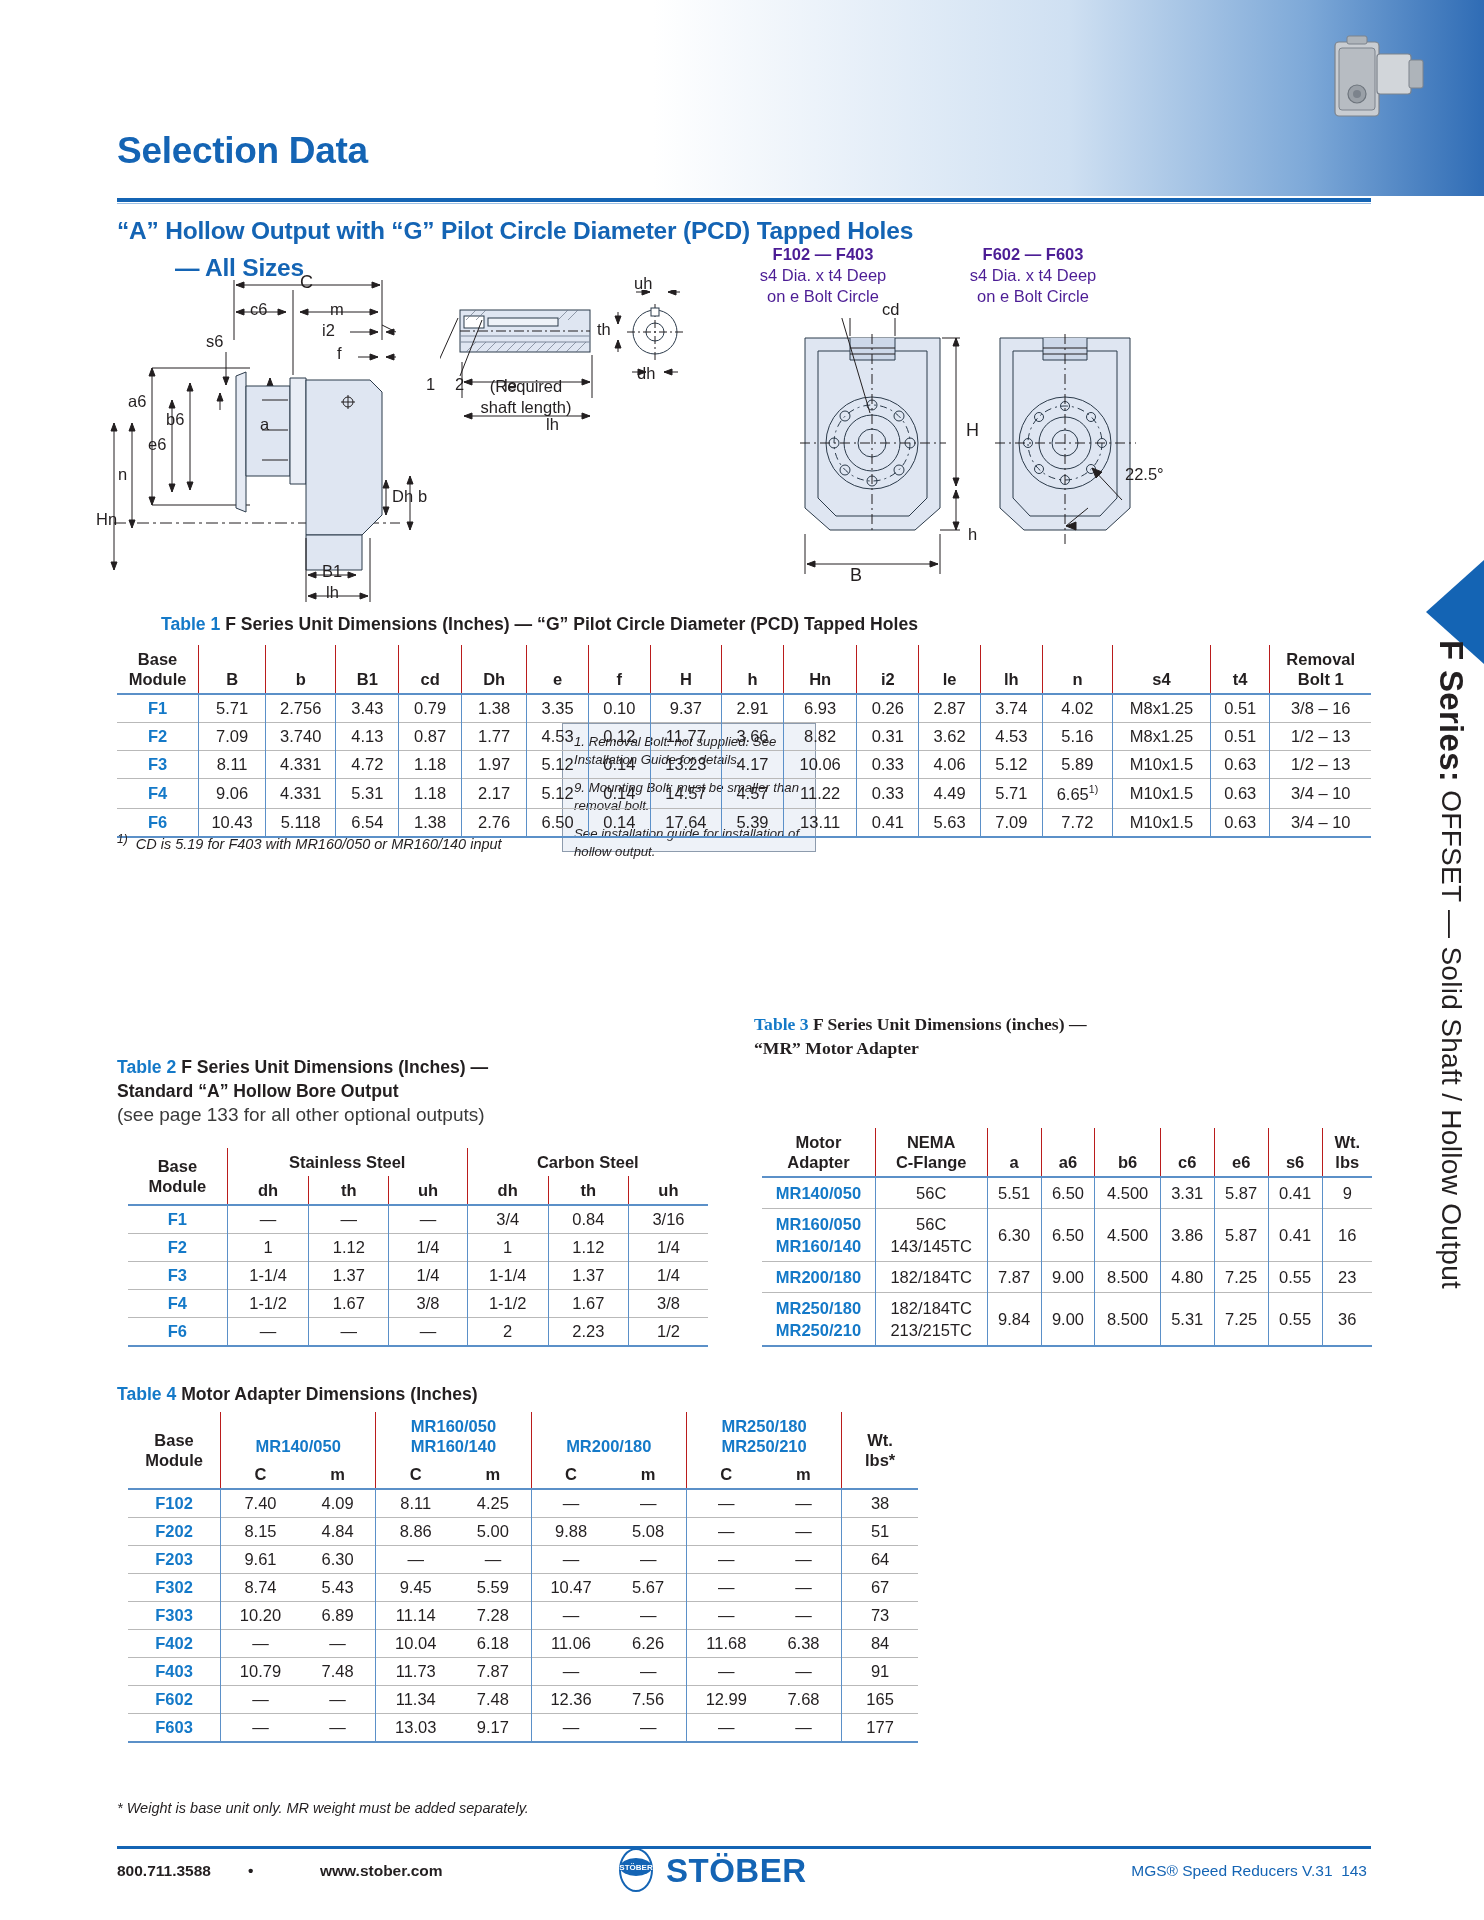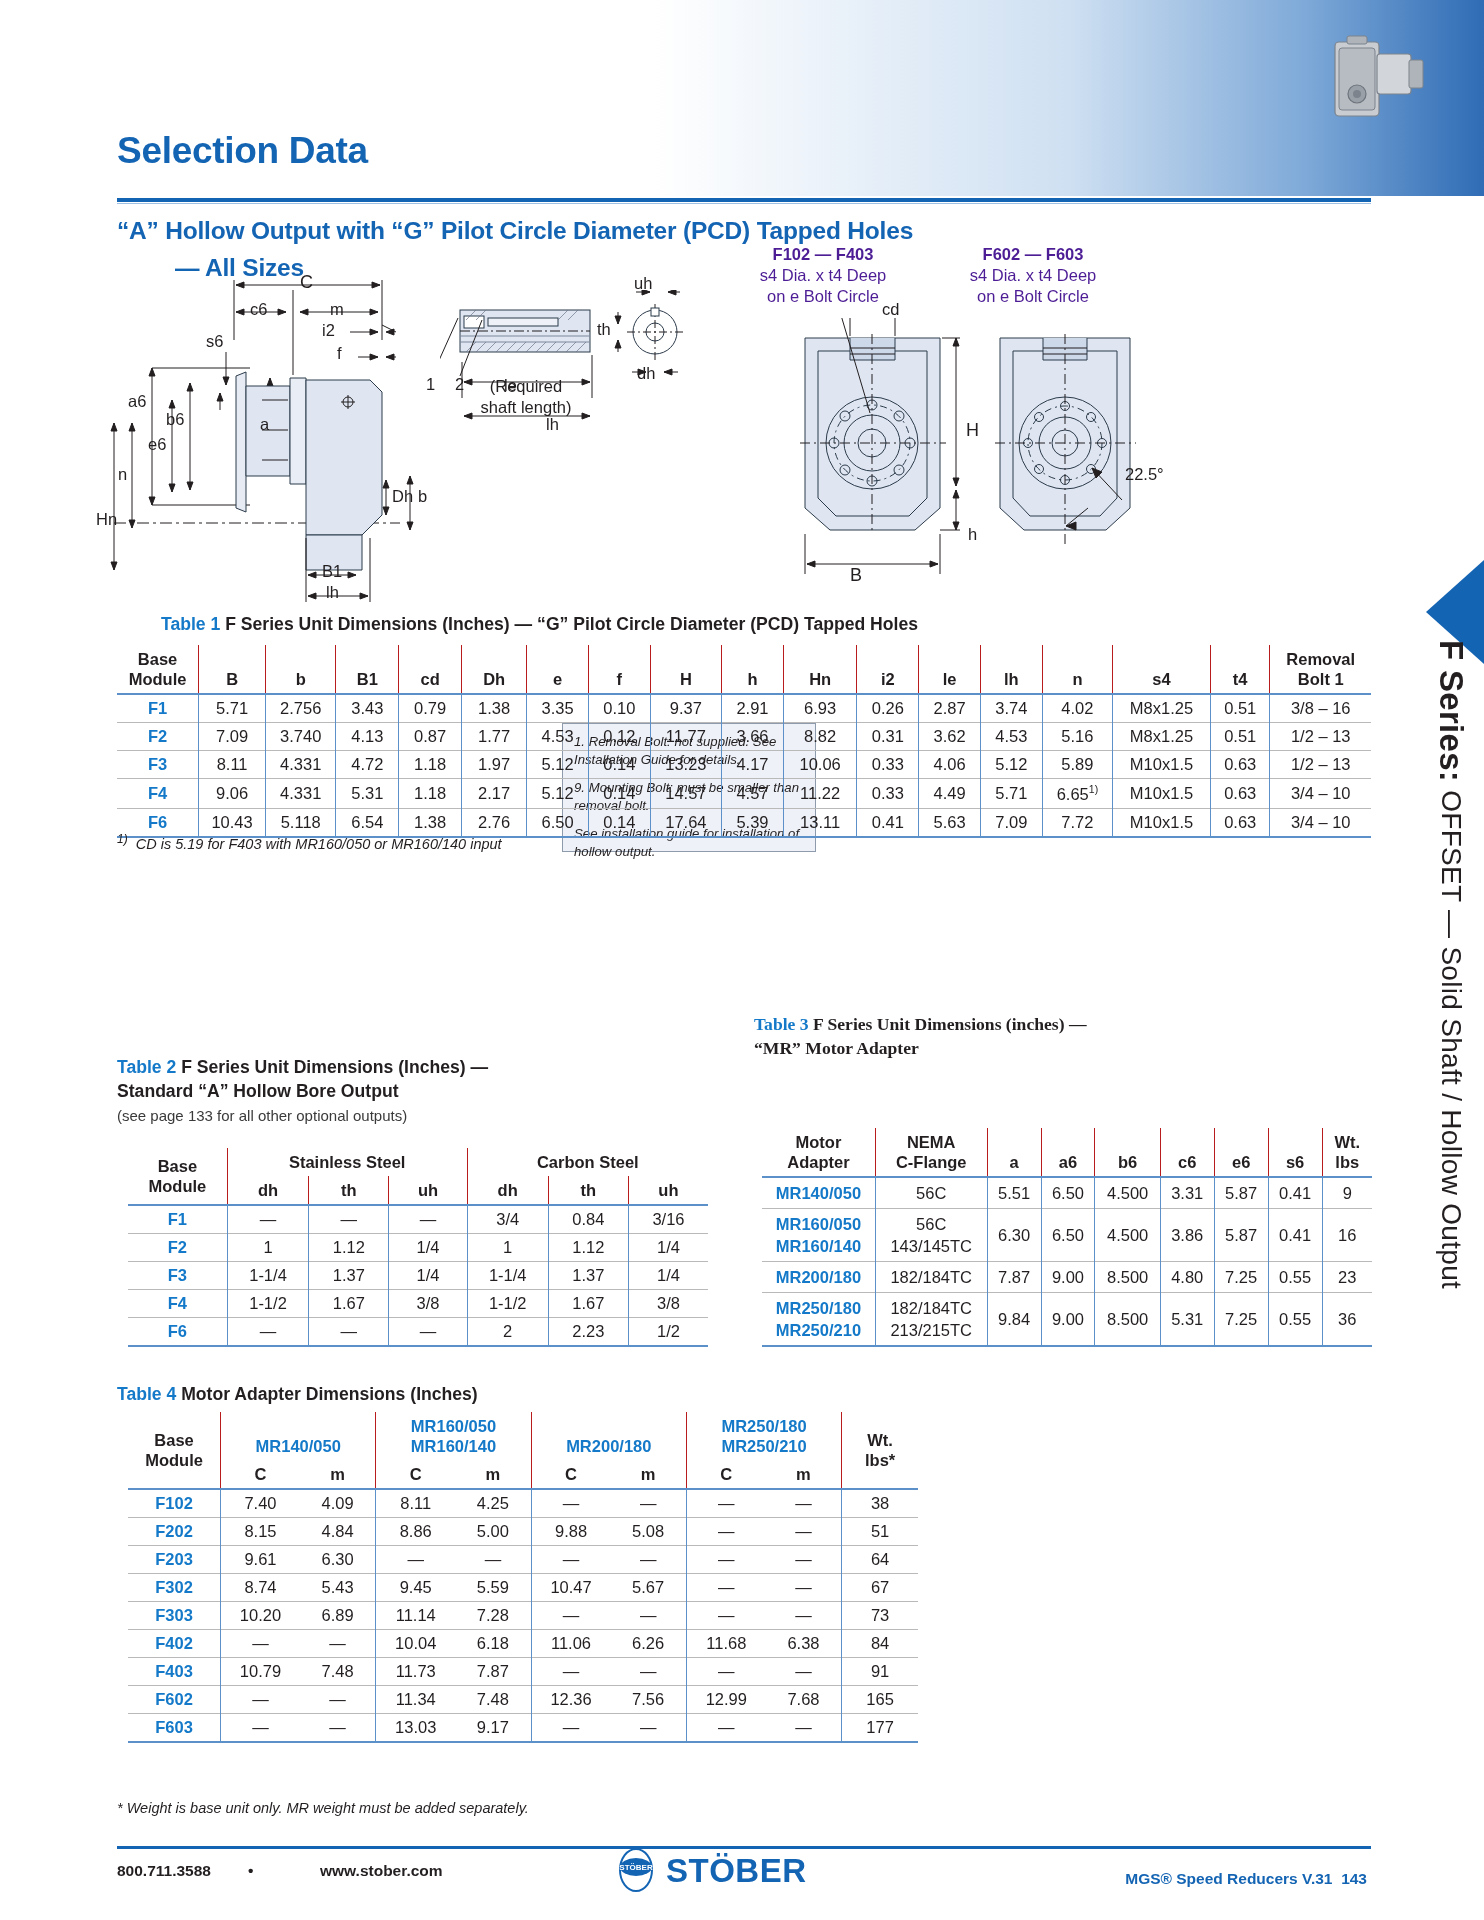--- a/index.html
+++ b/index.html
@@ -35,41 +35,41 @@
   .note-inner{padding:9px 11px 0 11px;}
   .note-inner p+p{margin-top:11px;}
 
   .callout-head{position:absolute;text-align:center;font-size:16.5px;line-height:21px;color:#4c1d95;}
   .callout-head b{font-weight:bold;}
 
   
   .tbl-title{position:absolute;font-size:17.6px;color:#231f20;line-height:24px;}
   .tbl-title .tnum{color:#1479c8;font-weight:bold;}
   .tbl-title b{font-weight:bold;}
-  .tbl-sub{font-size:15px;font-weight:normal;color:#3a3a3a;}
+  .tbl-sub{font-size:19px;font-weight:normal;color:#3a3a3a;}
 
   table.dt{position:absolute;border-collapse:collapse;font-size:16.5px;color:#231f20;}
   table.dt th,table.dt td{padding:4px 5px;text-align:center;white-space:nowrap;}
   table.dt thead th{font-weight:bold;vertical-align:bottom;line-height:20px;}
   table.dt .rowhdr{color:#1479c8;font-weight:bold;}
   table.dt tbody tr{border-bottom:1px solid #b9b9b9;}
   table.dt tbody tr:last-child{border-bottom:2px solid #5b90c8;}
   table.dt thead tr.hdrrow{border-bottom:2px solid #5b90c8;}
   table.dt .vsep{border-left:1px solid #5b90c8;}
   table.dt .vsep-th{border-left:1px solid #b91c1c;}
   .sup{font-size:10.5px;vertical-align:super;}
 
   .fnote{position:absolute;font-size:14.5px;font-style:italic;color:#231f20;}
 
   
   .foot-rule{position:absolute;left:117px;top:1846px;width:1254px;height:3px;background:#1464b4;}
   .foot-left{position:absolute;left:117px;top:1862px;font-size:15.5px;font-weight:bold;color:#231f20;}
   .foot-dot{position:absolute;left:248px;top:1862px;font-size:15.5px;font-weight:bold;color:#231f20;}
   .foot-web{position:absolute;left:320px;top:1862px;font-size:15.5px;font-weight:bold;color:#231f20;}
-  .foot-right{position:absolute;right:117px;top:1862px;font-size:15.5px;font-weight:bold;color:#1464b4;text-align:center;margin-top:8px;}
+  .foot-right{position:absolute;right:117px;top:1862px;font-size:15.5px;font-weight:normal;color:#1464b4;text-align:center;}
   .foot-logo{position:absolute;left:606px;top:1846px;width:240px;height:48px;}
   .foot-logo-text{position:absolute;left:666px;top:1852px;font-size:33px;font-weight:bold;color:#1464b4;letter-spacing:.5px;}
 </style>
 </head>
 <body>
 
 <div class="header-band"></div>
 
 <div class="page-title">Selection Data</div>
 <div class="title-rule"></div>

